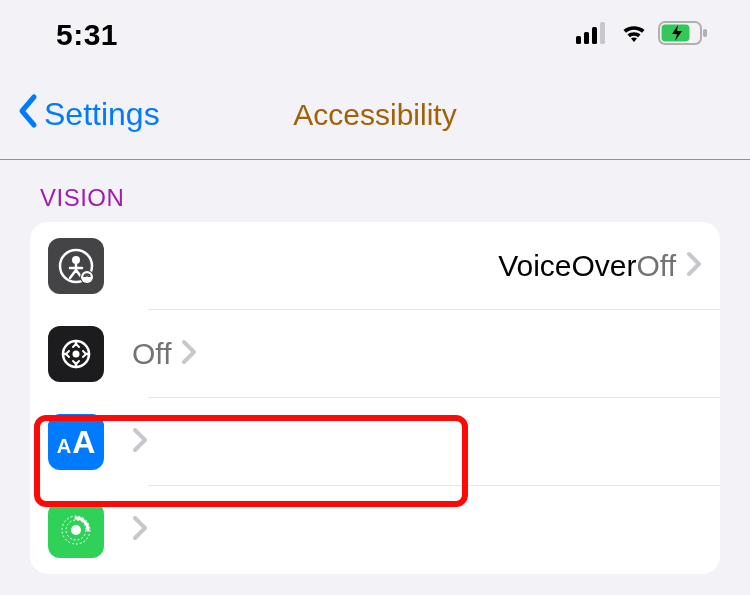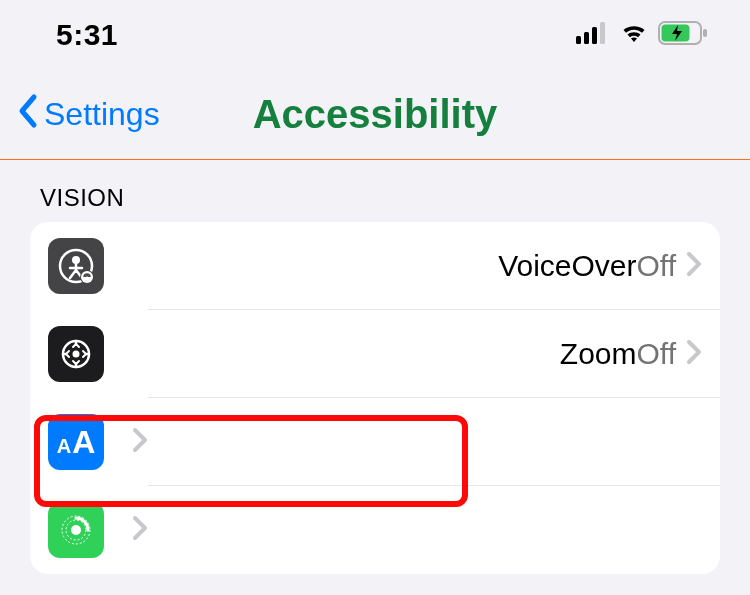--- a/index.html
+++ b/index.html
@@ -41,28 +41,28 @@
     position: absolute;
     left: 14px;
     display: flex;
     align-items: center;
     color: #007aff;
     font-size: 32px;
     cursor: pointer;
   }
   .nav-back svg { margin-right: 2px; }
   .nav-title {
-    font-size: 40px;
-    font-weight: 700;
-    color: #15803d;
+    font-size: 30px;
+    font-weight: 400;
+    color: #a16207;
   }
   .section-header {
     padding: 24px 40px 10px 40px;
     font-size: 24px;
-    color: #000000;
+    color: #a21caf;
     letter-spacing: 0.5px;
   }
   .group {
     margin: 0 30px;
     background: #fff;
     border-radius: 18px;
     overflow: hidden;
   }
   .row {
     display: flex;
@@ -195,21 +195,20 @@
 
   <div class="row">
     <div class="row-icon" style="background:#1c1c1e;">
       <svg width="40" height="40" viewBox="0 0 40 40">
         <circle cx="20" cy="20" r="13" fill="none" stroke="#fff" stroke-width="2.5"></circle>
         <circle cx="20" cy="20" r="3.5" fill="#fff"></circle>
         <path d="M20 10 L20 7 M20 30 L20 33 M10 20 L7 20 M30 20 L33 20" stroke="#fff" stroke-width="2.5" stroke-linecap="round"></path>
         <path d="M20 10 L17 13 M20 10 L23 13 M20 30 L17 27 M20 30 L23 27 M10 20 L13 17 M10 20 L13 23 M30 20 L27 17 M30 20 L27 23" stroke="#fff" stroke-width="2" stroke-linecap="round"></path>
       </svg>
     </div>
-    <div class="row-label">Zoom</div>
     <div class="row-status">Off</div>
     <span class="chevron">
       <svg width="16" height="26" viewBox="0 0 16 26">
           <polyline points="3,3 13,13 3,23" fill="none" stroke="#c7c7cc" stroke-width="4" stroke-linecap="round" stroke-linejoin="round"></polyline>
         </svg>
     </span>
     <div class="sep"></div>
   </div>
 
   <div class="row">

